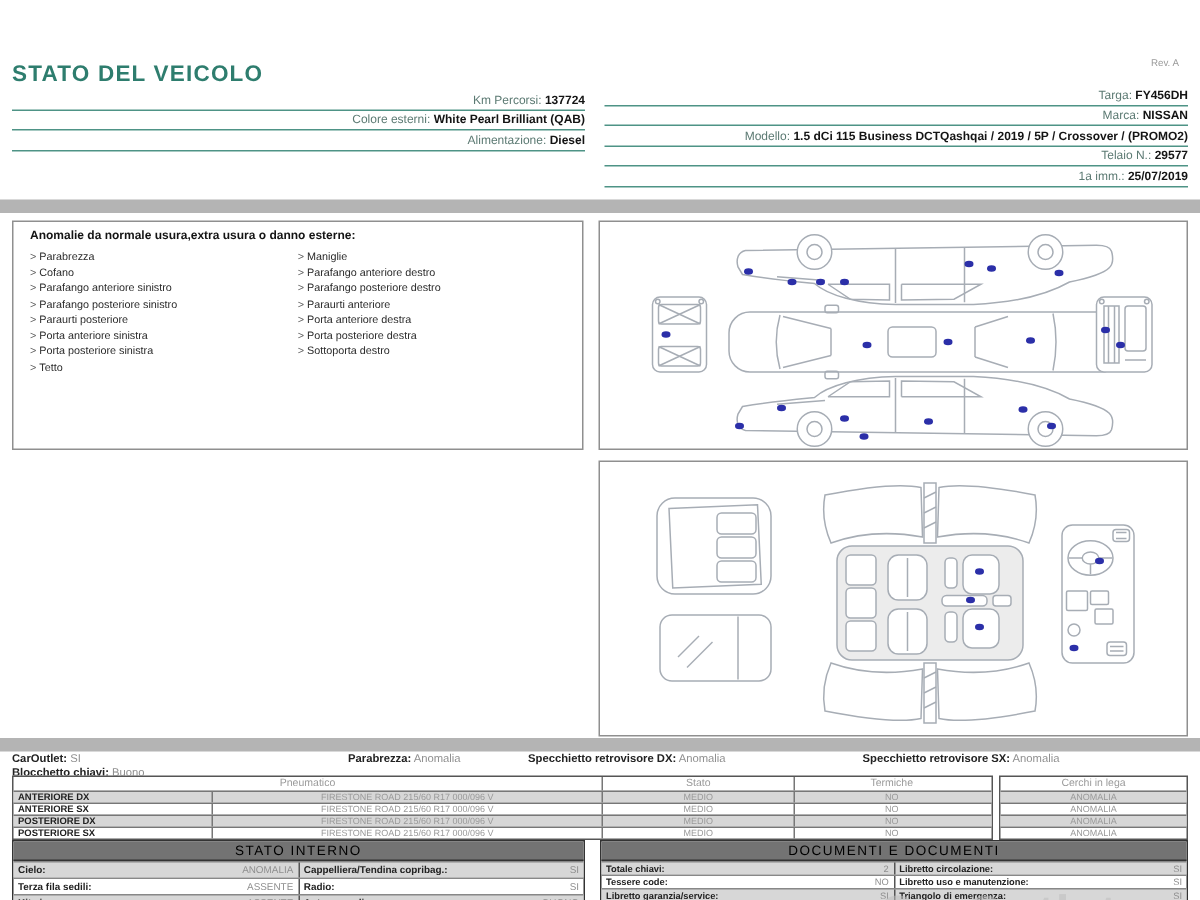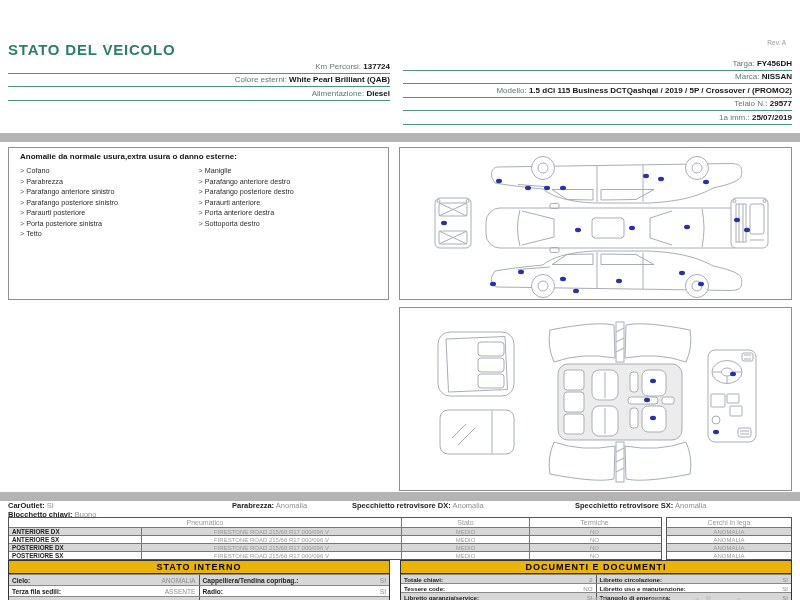--- a/index.html
+++ b/index.html
@@ -38,22 +38,22 @@
       justify-content:center;font-size:6px;color:#9a9a9a;overflow:hidden;white-space:nowrap;}
   .tc:first-child{border-left:none;}
   .tc.hd{font-size:7px;color:#9a9a9a;}
   .cl{width:132px;justify-content:flex-start;padding-left:3px;font-weight:bold;
       color:#222;font-size:6.3px;}
   .ct{width:260px;} .c2{width:128px;} .c3{width:130px;} .c1h{width:392px;} .cw{flex:1;}
   .gr{background:#d7d7d7;}
   
   .btable{position:absolute;top:524px;border:1px solid #333;box-sizing:border-box;background:#fff;}
   .bleft{left:8px;width:382px;} .bright{left:400px;width:392px;}
-  .bhead{height:12px;background:#eab308;display:flex;align-items:center;justify-content:center;
-         font-weight:bold;font-size:9px;color:#000;letter-spacing:1px;border-bottom:1px solid #333;}
+  .bhead{height:12px;background:#737373;display:flex;align-items:center;justify-content:center;
+         font-weight:normal;font-size:9px;color:#000;letter-spacing:1px;border-bottom:1px solid #333;}
   .brow{display:flex;border-top:1px solid #888;align-items:stretch;}
   .brow:first-of-type{border-top:none;}
   .bleft .brow{height:10px;font-size:6.6px;} .bright .brow{height:8px;font-size:6.2px;}
   .bcell{flex:1;display:flex;align-items:center;padding:0 3px;border-left:1px solid #555;
          box-sizing:border-box;overflow:hidden;white-space:nowrap;}
   .bcell:first-child{border-left:none;}
   .w50{flex:0 0 50%;} .w27{flex:0 0 27%;} .w23{flex:0 0 23%;}
   .bl{font-weight:bold;color:#222;} .bv{margin-left:auto;color:#8f8f8f;padding-left:4px;}
   
   .fcompany{position:absolute;left:8px;top:585px;font-size:6.5px;color:#8a8a8a;}
@@ -89,34 +89,36 @@
     <div class="kvrow"><span>Telaio N.:</span> <b>29577</b></div>
     <div class="kvrow"><span>1a imm.:</span> <b>25/07/2019</b></div>
   </div>
 
   <div class="gbar" style="top:97px"></div>
 
   <div class="abox list sec1">
     <div class="ahead">Anomalie da normale usura,extra usura o danno esterne:</div>
     <div class="acols">
       <div class="acol">
+        <div>Parabrezza</div>
         <div>Cofano</div>
-        <div>Parabrezza</div>
         <div>Parafango anteriore sinistro</div>
         <div>Parafango posteriore sinistro</div>
         <div>Paraurti posteriore</div>
+        <div>Porta anteriore sinistra</div>
         <div>Porta posteriore sinistra</div>
         <div>Tetto</div>
       </div>
       <div class="acol">
         <div>Maniglie</div>
         <div>Parafango anteriore destro</div>
         <div>Parafango posteriore destro</div>
         <div>Paraurti anteriore</div>
         <div>Porta anteriore destra</div>
+        <div>Porta posteriore destra</div>
         <div>Sottoporta destro</div>
       </div>
     </div>
   </div>
 
   <div class="abox diag sec1">
     <svg class="lsvg" viewBox="0 0 391 151">
       <g id="sidecar">
         <path class="fw" d="M 97 139 C 92 138 90.5 133 92 128 L 95 123 C 116 119.5 133 118 143 117 C 152 109 172 103.5 197 103 L 249 103 C 280 104.5 299 110 313 118 C 328 121 336.5 124.5 339.5 127.5 C 342.5 130.5 342 135 341 138.5 C 340 141.5 335 142.5 331 142.5 L 97 139 Z"></path>
         <polyline points="152,116.5 167,106.5 193,106 193,116.5 152,116.5"></polyline>

